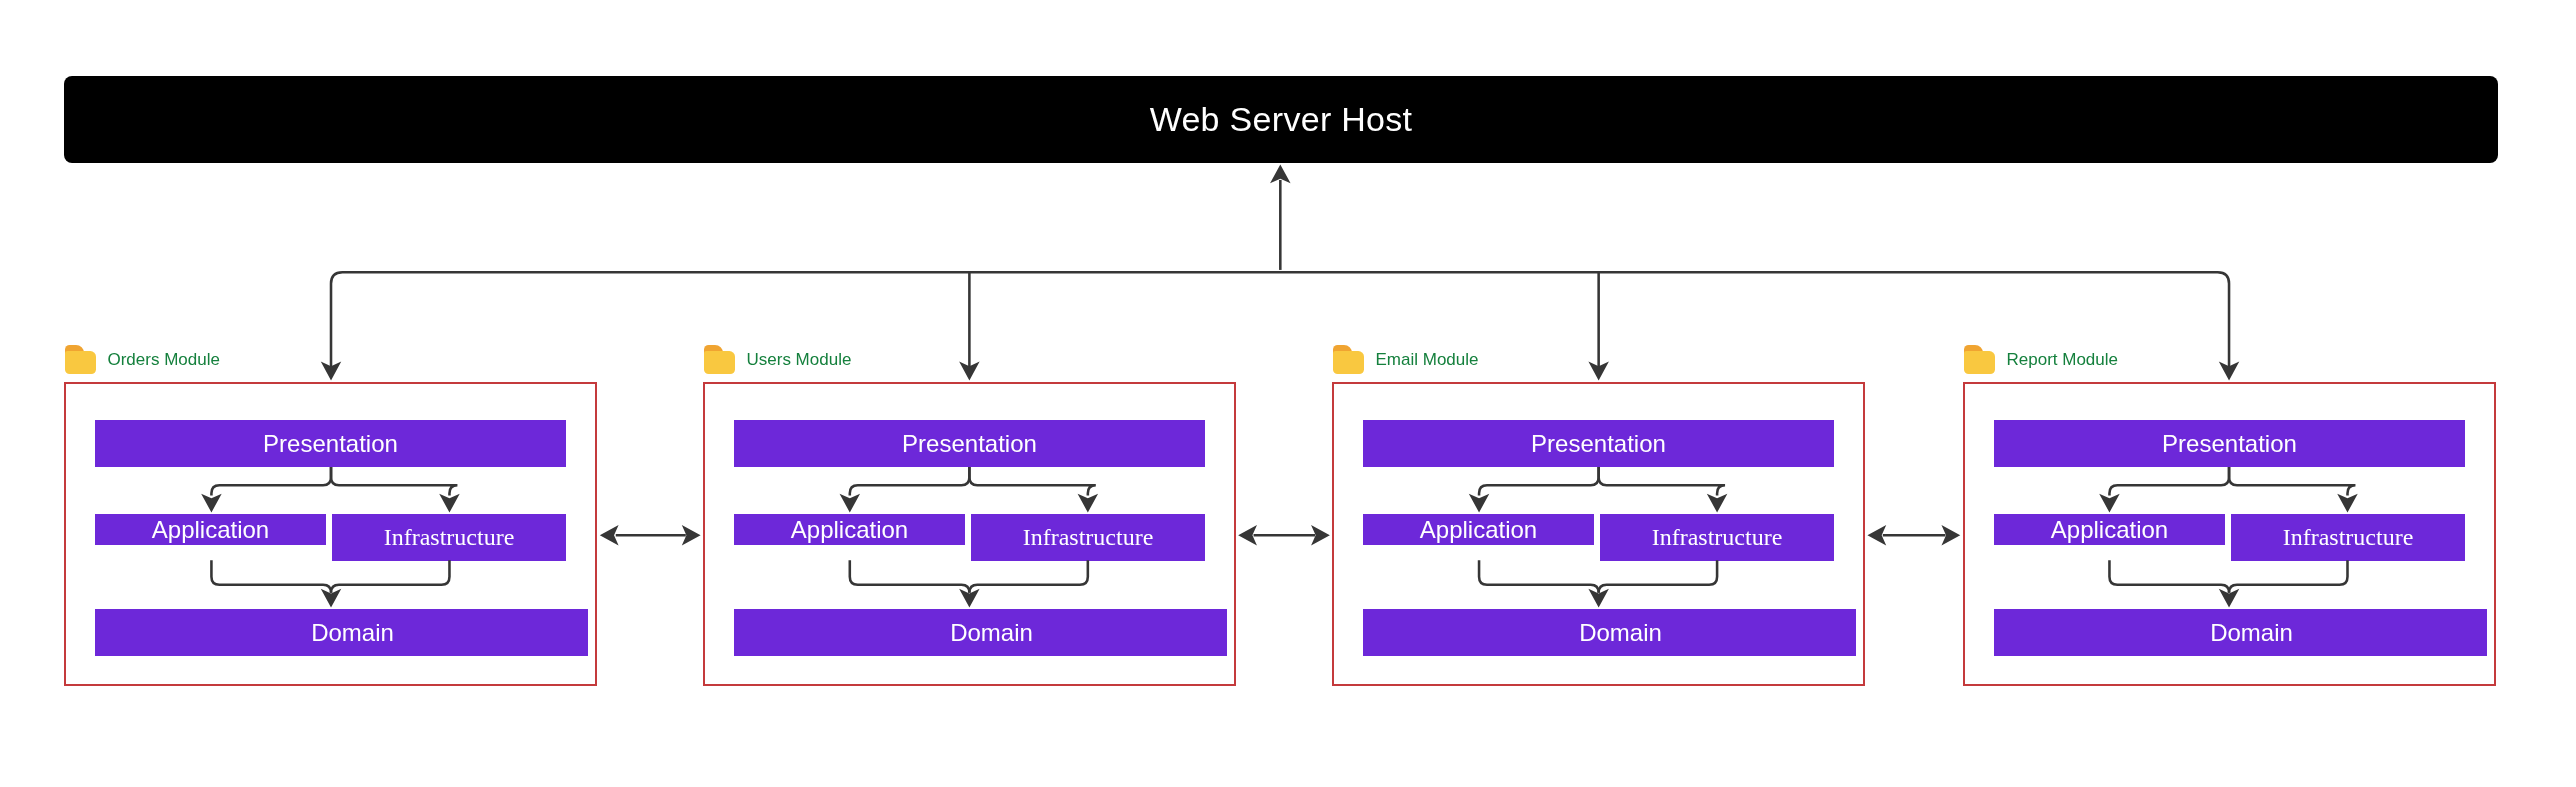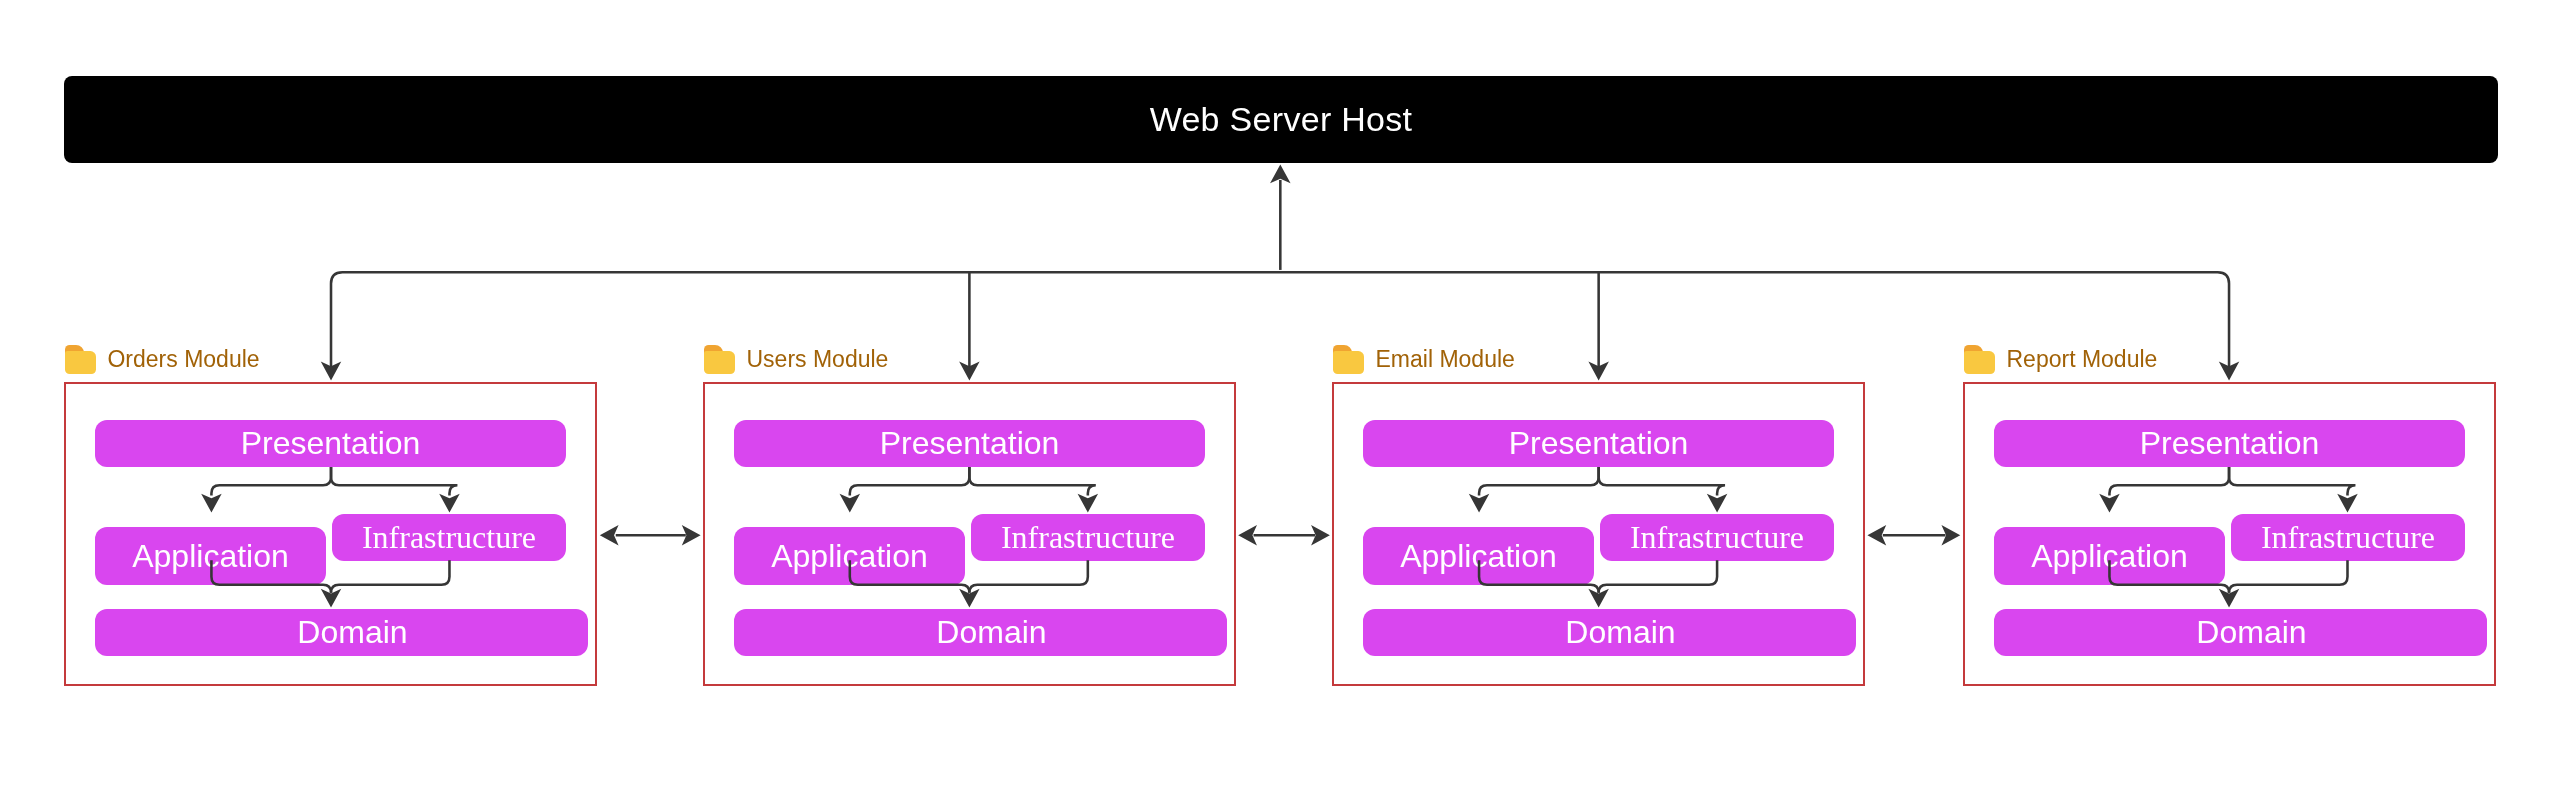--- a/index.html
+++ b/index.html
@@ -23,32 +23,32 @@
   }
   .folder{position:relative;width:31px;height:28.5px;flex:0 0 auto;}
   .folder::before{
     content:"";position:absolute;left:0;top:0;width:19px;height:13.7px;
     background:#F0A431;border-radius:4.6px 8px 0 0;
   }
   .folder::after{
     content:"";position:absolute;left:0;top:5.7px;width:31px;height:23px;
     background:#F9C840;border-radius:2.3px 5.7px 4.6px 4.6px;
   }
-  .module-label{margin-left:11.4px;font-size:23px;color:#a16207;white-space:nowrap;}
+  .module-label{margin-left:11.4px;font-size:17px;color:#15803d;white-space:nowrap;}
   .module-box{
     position:absolute;left:0;top:40px;width:533px;height:304px;
     border:2.3px solid #C43A3C;background:#ffffff;box-sizing:border-box;
   }
   .node{
-    position:absolute;background:#d946ef;border-radius:12px;
-    color:#ffffff;font-size:32px;font-weight:400;
+    position:absolute;background:#6d28d9;border-radius:0;
+    color:#ffffff;font-size:24px;font-weight:400;
     display:flex;align-items:center;justify-content:center;white-space:nowrap;
   }
   .node-pres  {left:29px;top:36px;width:471px;height:47px;}
-  .node-app   {left:29px;top:130px;width:231px;height:58px;margin-top:13px;}
+  .node-app   {left:29px;top:130px;width:231px;height:31px;}
   .node-infra {left:266px;top:130px;width:234px;height:47px;font-family:Liberation Serif, serif;}
   .node-dom   {left:29px;top:225px;width:471px;height:47px;padding-left:22px;}
   svg.wires{position:absolute;left:0;top:0;z-index:5;pointer-events:none;}
   .wire{stroke:#363636;stroke-width:4.5;fill:none;}
   .ah{fill:#363636;stroke:none;}
 </style>
 </head>
 <body>
 
 <div class="banner">

